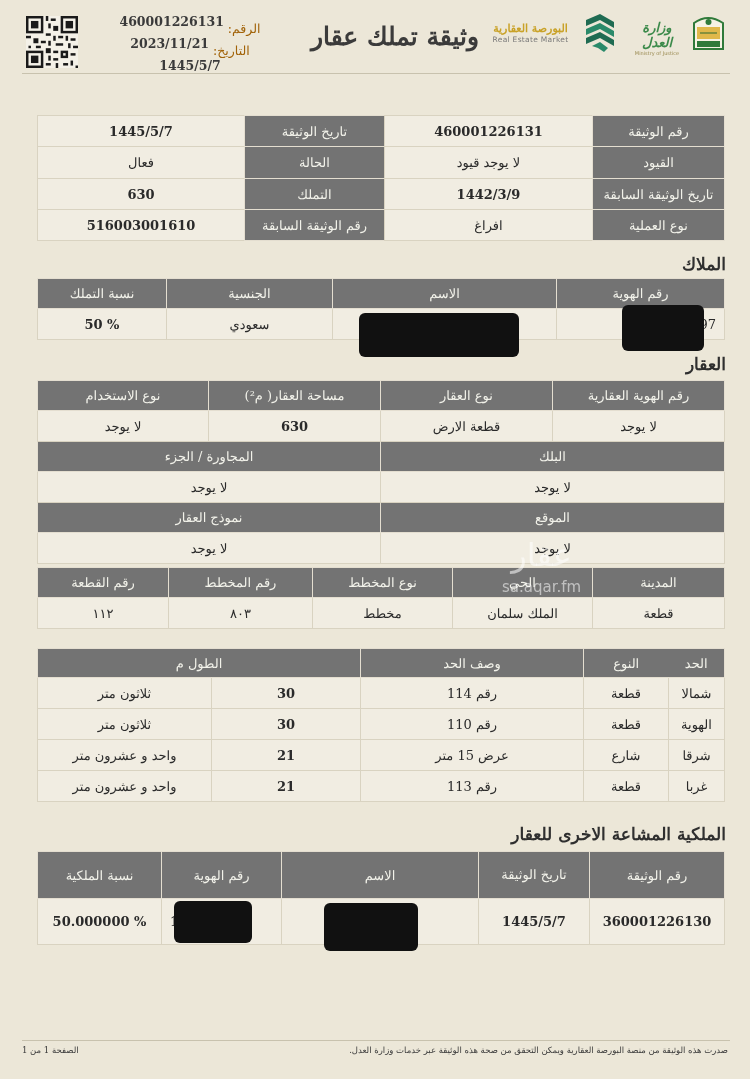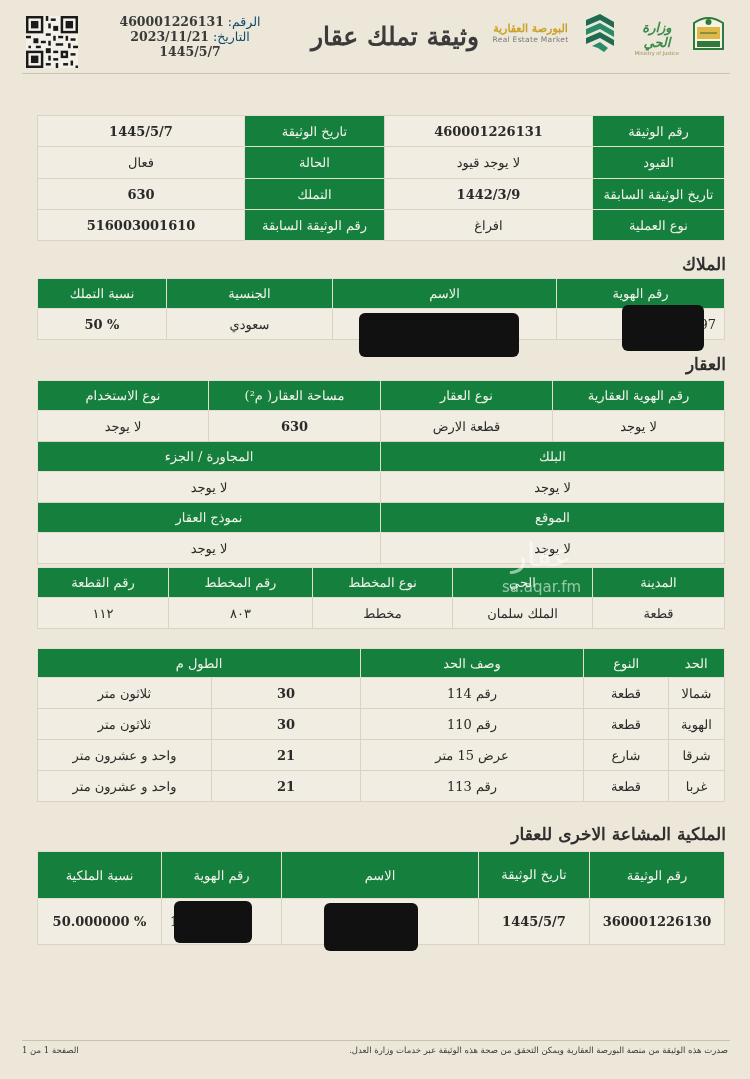--- a/index.html
+++ b/index.html
@@ -10,39 +10,39 @@
     color: #2a2a2a;
     position: relative;
   }
   .page { position: absolute; inset: 0; }
 
   
   .header { position: absolute; left: 0; top: 0; width: 750px; height: 75px; }
   .qr { position: absolute; left: 26px; top: 16px; width: 52px; height: 52px; }
   .meta { position: absolute; left: 120px; top: 14px; width: 140px; font-size: 12.5px; line-height: 15px; font-weight: bold; color: #3a3a3a; text-align: center; }
   .meta .row { display: flex; justify-content: center; gap: 4px; direction: rtl; }
-  .meta .lbl { color: #0c4a6e; font-weight: normal; }
+  .meta .lbl { color: #a16207; font-weight: normal; margin-top: 7px; }
   .doc-title { position: absolute; left: 290px; top: 22px; font-size: 25px; font-weight: bold; color: #3b3b3b; direction: rtl; margin-left: 21px; }
   .rem-logo { position: absolute; left: 488px; top: 22px; width: 85px; text-align: center; }
   .rem-logo .ar { font-size: 11px; color: #c9a227; font-weight: bold; }
   .rem-logo .en { font-family: "DejaVu Sans", sans-serif; font-size: 7.5px; color: #7a7a7a; letter-spacing: 0.3px; }
   .rem-icon { position: absolute; left: 580px; top: 12px; width: 40px; height: 42px; }
   .moj-text { position: absolute; left: 627px; top: 20px; width: 60px; text-align: center; }
   .moj-text .ar { font-size: 13px; color: #3b8a4a; font-weight: bold; font-style: italic; }
   .moj-text .en { font-family: "DejaVu Sans", sans-serif; font-size: 5px; color: #9a8a50; }
   .moj-emblem { position: absolute; left: 691px; top: 13px; width: 35px; height: 40px; }
   .hr { position: absolute; left: 22px; right: 20px; height: 1px; background: #c8c2ae; }
 
   
   .sec-title { position: absolute; right: 24px; font-size: 17px; font-weight: bold; color: #2f2f2f; direction: rtl; }
 
   
   table { position: absolute; border-collapse: collapse; direction: rtl; table-layout: fixed; }
   td, th { border: 1px solid #d9d3c1; text-align: center; vertical-align: middle; font-size: 13px; font-weight: normal; padding: 0 4px; }
-  th, td.h { background: #15803d; color: #f2f2ea; border-color: #e4ded0; }
+  th, td.h { background: #737373; color: #f2f2ea; border-color: #e4ded0; }
   td { background: #f1ede2; color: #2a2a2a; }
   td.num { font-weight: bold; }
   .redact { display: inline-block; background: #111; border-radius: 6px; filter: blur(0.6px); }
 
   .footer { position: absolute; left: 22px; right: 22px; top: 1045px; font-size: 8.5px; color: #3a3a3a; direction: rtl; display: flex; justify-content: space-between; }
 
   .watermark { position: absolute; left: 502px; top: 532px; color: rgba(255,255,255,0.55); text-align: center; pointer-events: none; }
   .watermark .big { font-size: 32px; font-family: "DejaVu Sans", sans-serif; line-height: 46px; }
   .watermark .small { font-size: 15px; font-family: "DejaVu Sans", sans-serif; }
 </style>
@@ -119,21 +119,21 @@
     </div>
 
     <svg class="rem-icon" viewBox="0 0 40 42">
       <path d="M6 8 L20 2 L34 10 L34 16 L20 8 L6 14 Z" fill="#1f6b52"></path>
       <path d="M6 17 L20 11 L34 19 L34 25 L20 17 L6 23 Z" fill="#2a8a6a"></path>
       <path d="M6 26 L20 20 L34 28 L34 34 L20 26 L6 32 Z" fill="#1f6b52"></path>
       <path d="M12 34 L20 30 L28 36 L24 40 L18 36 Z" fill="#2a8a6a"></path>
     </svg>
 
     <div class="moj-text">
-      <div class="ar">وزارة الحي</div>
+      <div class="ar">وزارة العدل</div>
       <div class="en">Ministry of Justice</div>
     </div>
 
     <svg class="moj-emblem" viewBox="0 0 35 40">
       <path d="M3 10 Q17 0 32 10 L32 36 L3 36 Z" fill="#f6f2e4" stroke="#2f7a3a" stroke-width="2"></path>
       <rect x="6" y="14" width="23" height="12" fill="#e0b84a"></rect>
       <line x1="9" y1="20" x2="26" y2="20" stroke="#2f6a30" stroke-width="1"></line>
       <circle cx="17.5" cy="9" r="3" fill="#2f7a3a"></circle>
       <rect x="6" y="28" width="23" height="6" fill="#2f7a3a"></rect>
     </svg>

